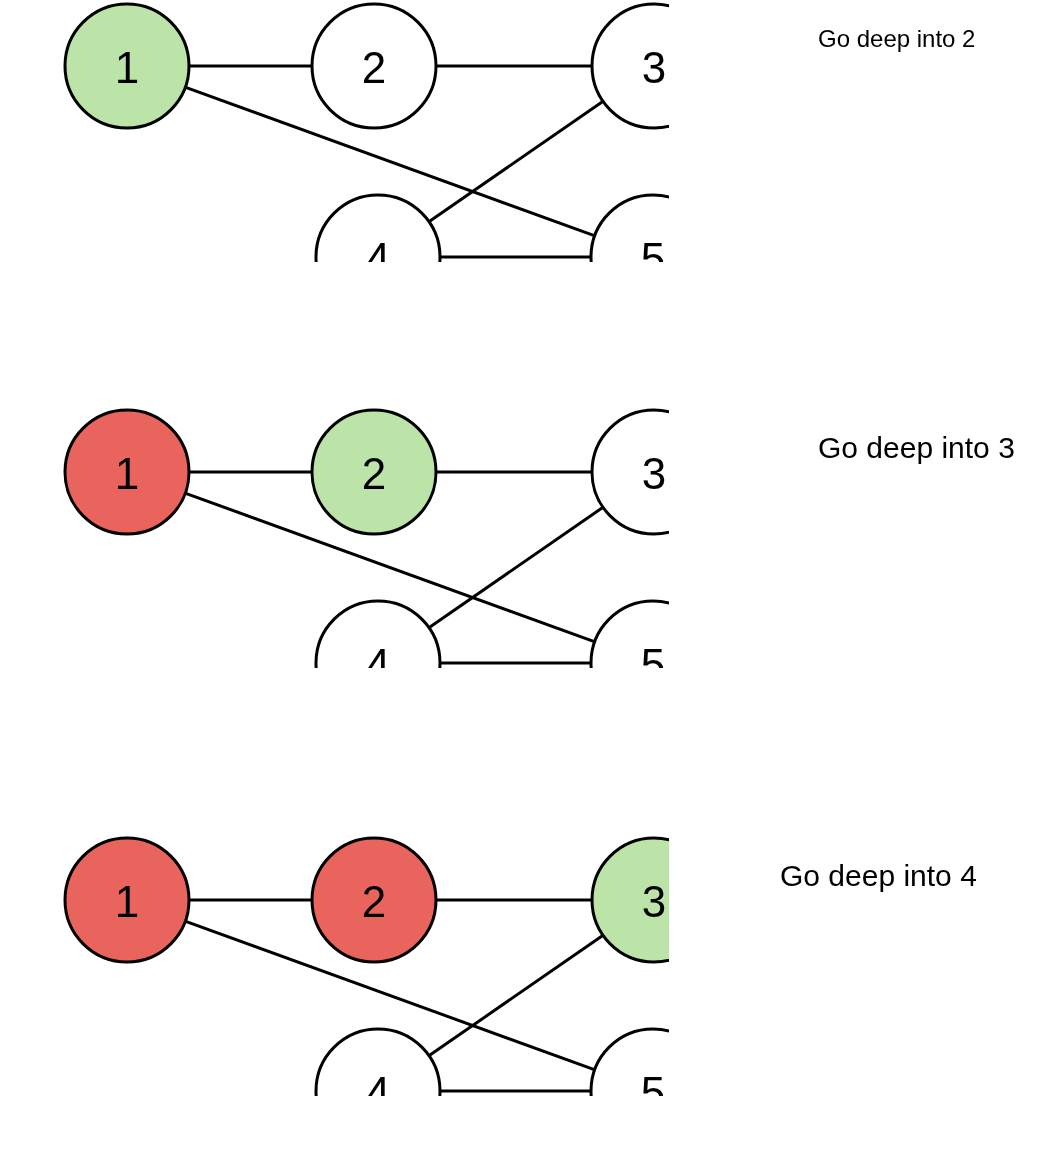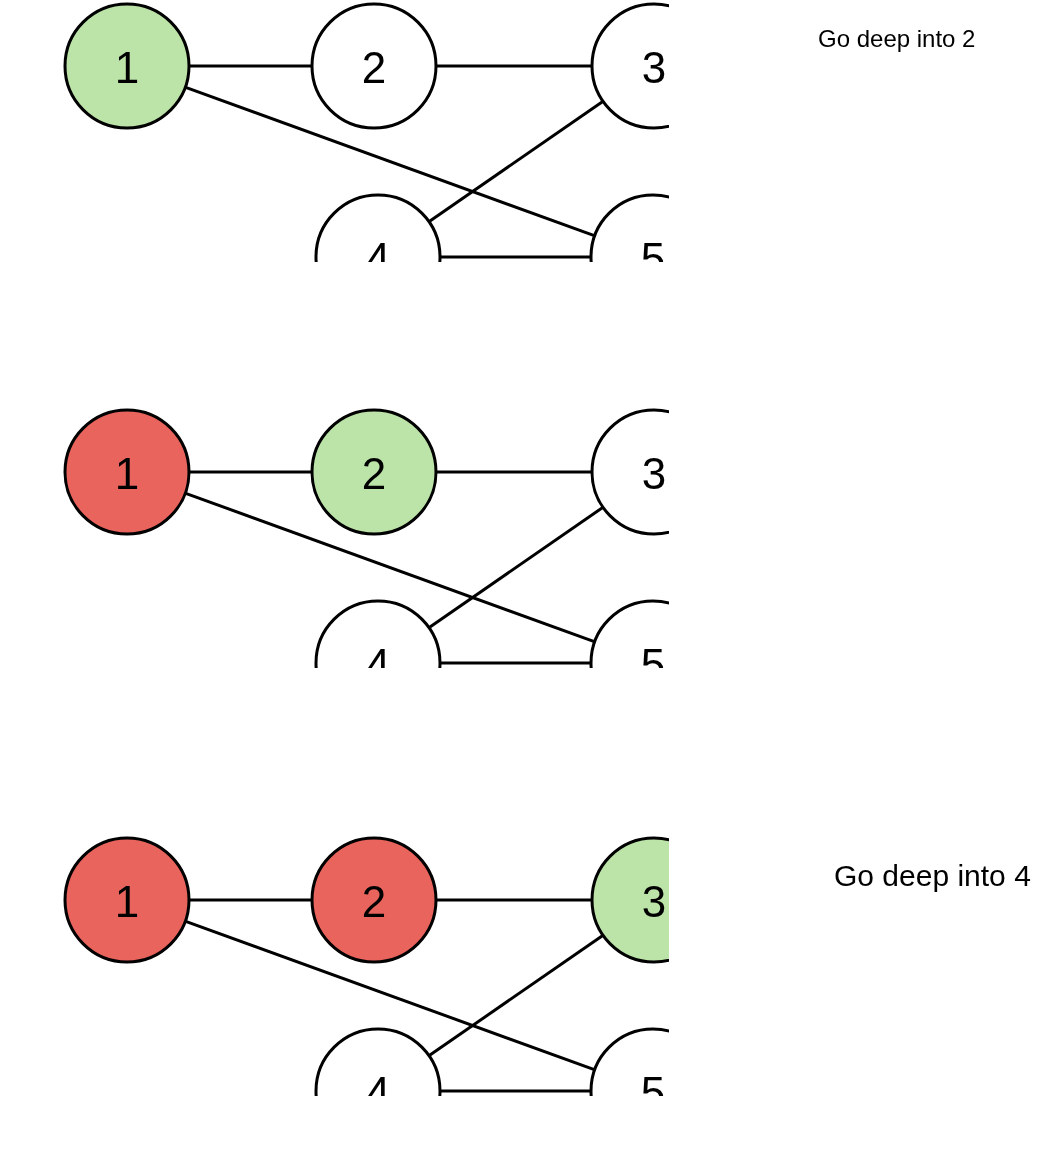--- a/index.html
+++ b/index.html
@@ -114,20 +114,21 @@
         <g>
           <circle cx="378" cy="255" r="62" class="node-circle" fill="#ffffff" stroke="#000000" stroke-width="3"></circle>
           <text x="378" y="256" class="node-label" font-size="44">4</text>
         </g>
         <g>
           <circle cx="653" cy="255" r="62" class="node-circle" fill="#ffffff" stroke="#000000" stroke-width="3"></circle>
           <text x="653" y="256" class="node-label" font-size="44">5</text>
         </g>
       </svg>
     </div>
+    <div class="caption" style="left: 818px; top: 433px; font-size: 30px;">Go deep into 3</div>
     <div class="panel" style="top: 836px; height: 260px;">
       <svg class="graph-svg" width="669" height="260" viewBox="0 0 669 260">
         <line x1="188" y1="64" x2="313" y2="64" class="edge-line" stroke="#000000" stroke-width="3"></line>
         <line x1="435" y1="64" x2="593" y2="64" class="edge-line" stroke="#000000" stroke-width="3"></line>
         <line x1="184.33694075474207" y1="84.82006784060026" x2="595.663059245258" y2="234.17993215939975" class="edge-line" stroke="#000000" stroke-width="3"></line>
         <line x1="603.8397345567901" y1="98.7123576074388" x2="428.16026544321" y2="220.2876423925612" class="edge-line" stroke="#000000" stroke-width="3"></line>
         <line x1="439" y1="255" x2="592" y2="255" class="edge-line" stroke="#000000" stroke-width="3"></line>
         <g>
           <circle cx="127" cy="64" r="62" class="node-circle" fill="#e8645c" stroke="#000000" stroke-width="3"></circle>
           <text x="127" y="65" class="node-label" font-size="44">1</text>
@@ -143,14 +144,14 @@
         <g>
           <circle cx="378" cy="255" r="62" class="node-circle" fill="#ffffff" stroke="#000000" stroke-width="3"></circle>
           <text x="378" y="256" class="node-label" font-size="44">4</text>
         </g>
         <g>
           <circle cx="653" cy="255" r="62" class="node-circle" fill="#ffffff" stroke="#000000" stroke-width="3"></circle>
           <text x="653" y="256" class="node-label" font-size="44">5</text>
         </g>
       </svg>
     </div>
-    <div class="caption" style="left: 834px; top: 861px; font-size: 30px;">Go deep into 4</div>
+    <div class="caption" style="left: 780px; top: 861px; font-size: 30px;">Go deep into 4</div>
   </div>
 
 </body></html>

